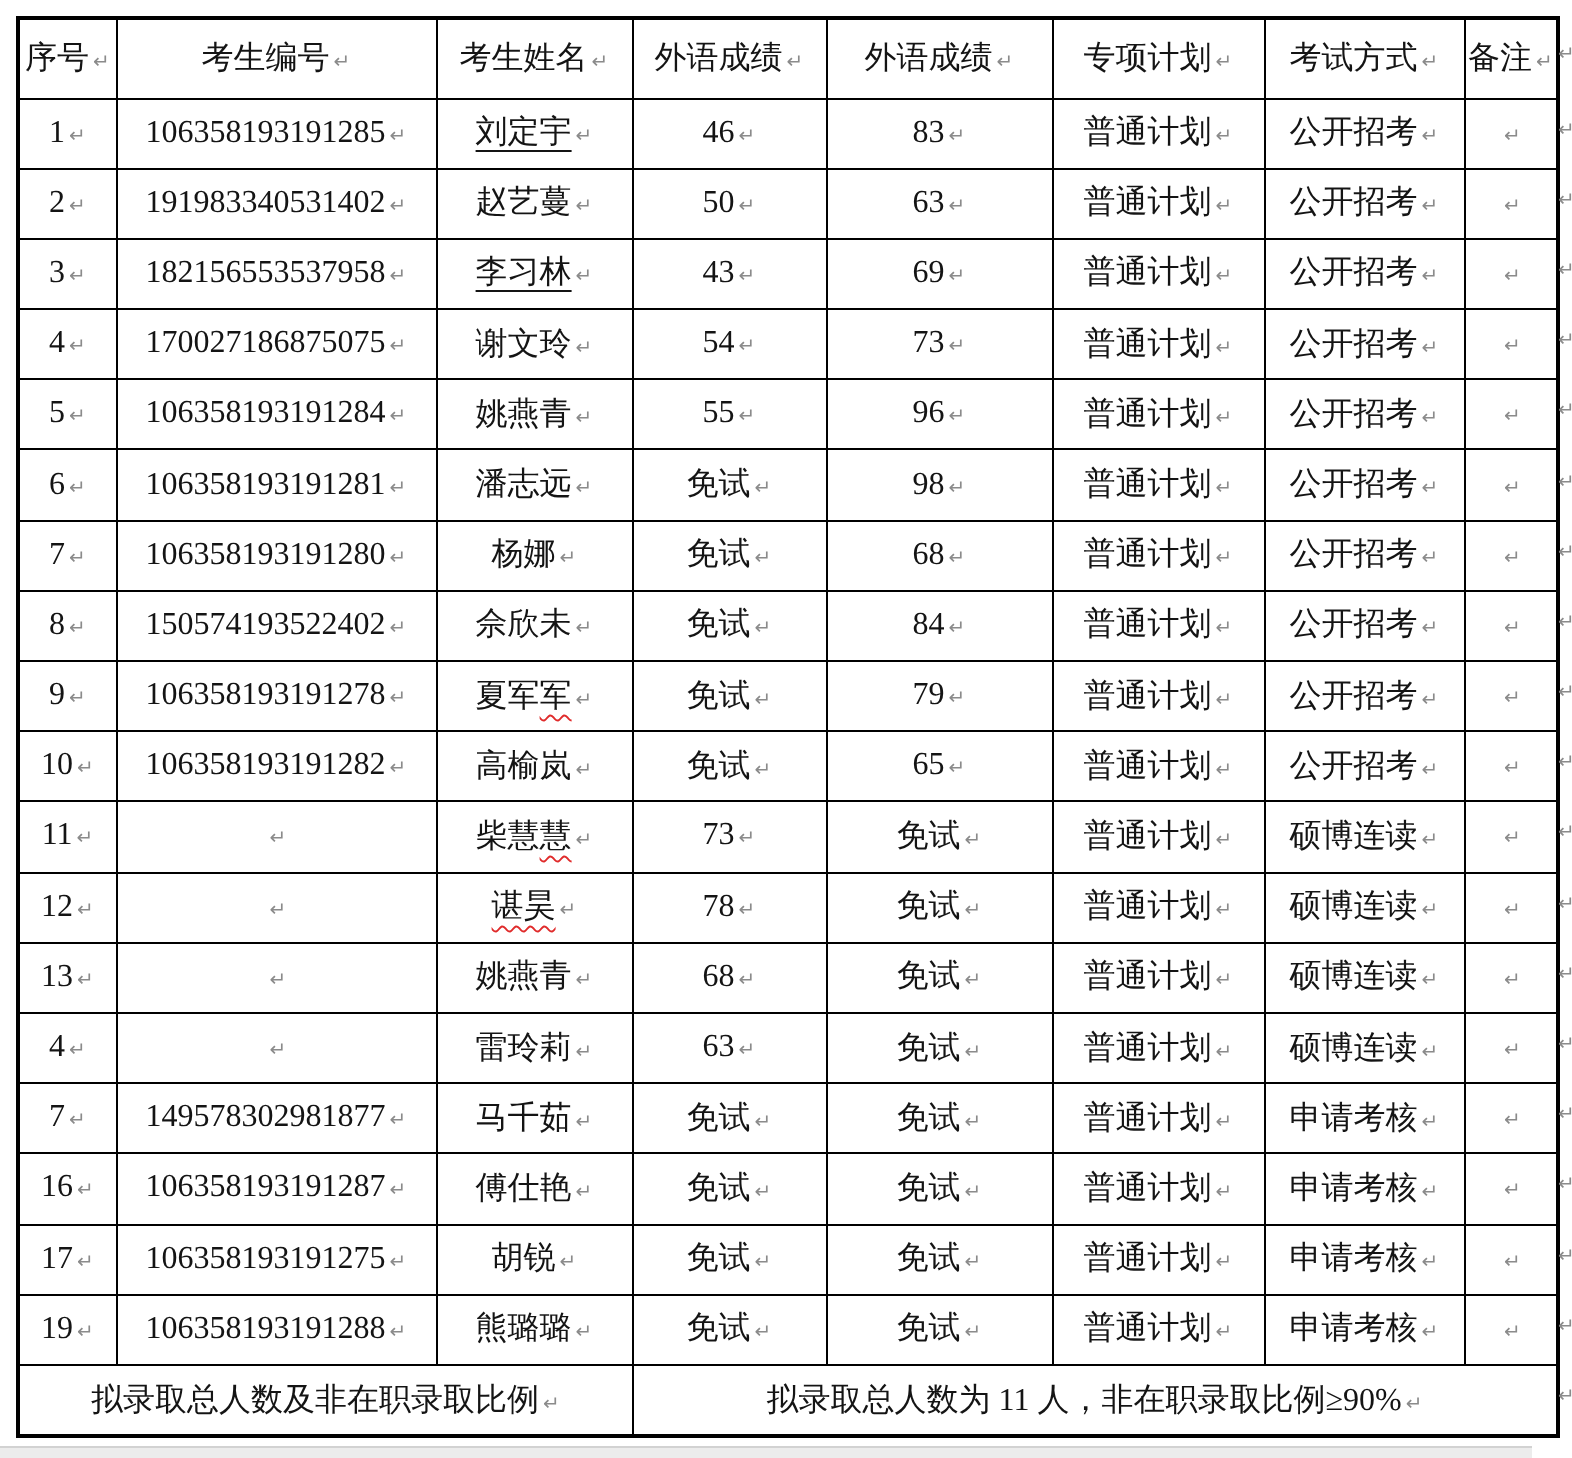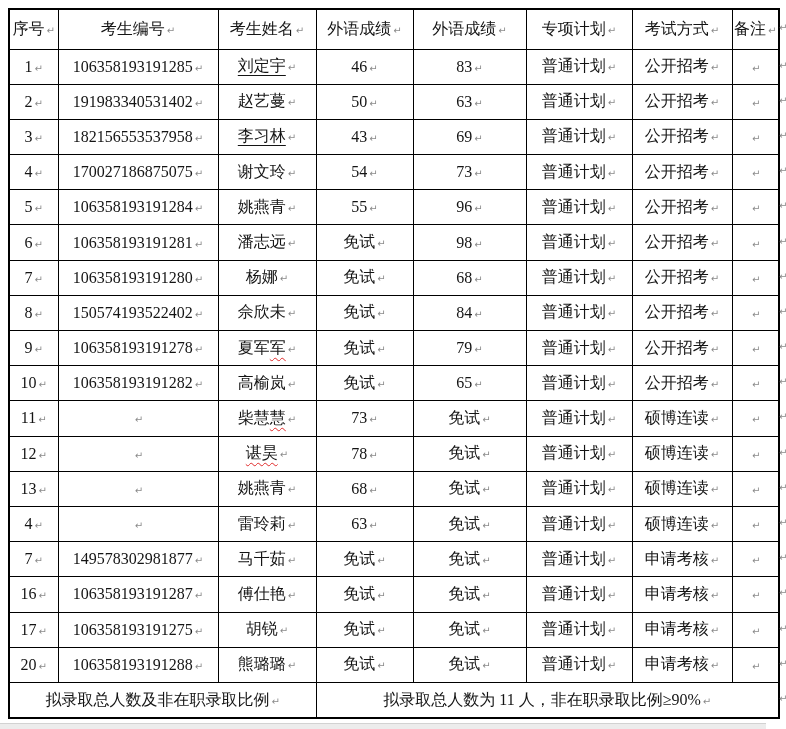--- a/index.html
+++ b/index.html
@@ -261,21 +261,21 @@
           <td><span>17</span><span class="mark">↵</span></td>
           <td><span>106358193191275</span><span class="mark">↵</span></td>
           <td><span>胡锐</span><span class="mark">↵</span></td>
           <td><span>免试</span><span class="mark">↵</span></td>
           <td><span>免试</span><span class="mark">↵</span></td>
           <td><span>普通计划</span><span class="mark">↵</span></td>
           <td><span>申请考核</span><span class="mark">↵</span></td>
           <td><span class="mark">↵</span></td>
         </tr>
         <tr>
-          <td><span>20</span><span class="mark">↵</span></td>
+          <td><span>19</span><span class="mark">↵</span></td>
           <td><span>106358193191288</span><span class="mark">↵</span></td>
           <td><span>熊璐璐</span><span class="mark">↵</span></td>
           <td><span>免试</span><span class="mark">↵</span></td>
           <td><span>免试</span><span class="mark">↵</span></td>
           <td><span>普通计划</span><span class="mark">↵</span></td>
           <td><span>申请考核</span><span class="mark">↵</span></td>
           <td><span class="mark">↵</span></td>
         </tr>
       </tbody>
     <tbody>

